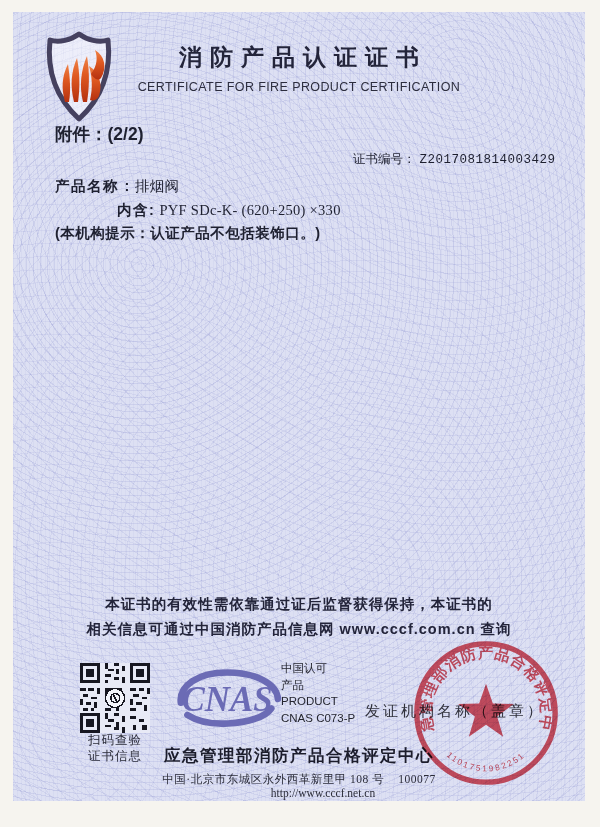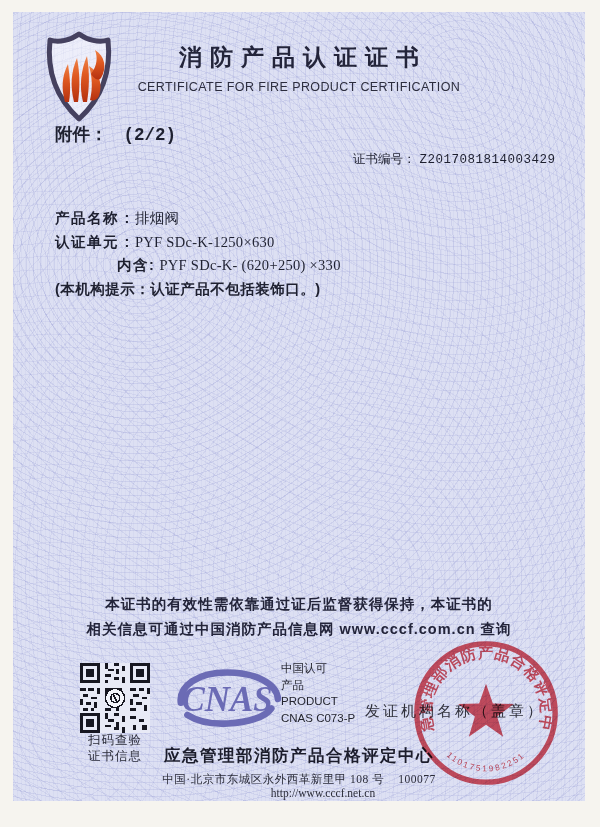--- a/index.html
+++ b/index.html
@@ -32,26 +32,26 @@
     top:30px; font-size:23px; font-weight:bold; letter-spacing:8px;
     text-indent:8px; color:#23243a;
     font-family:"Liberation Serif","DejaVu Serif",serif;
   }
   .title-en {
     top:68px; font-size:12.5px; letter-spacing:.4px; color:#2c2d3e; font-weight:500;
   }
 
   .attachment { left:42px; top:110px; font-size:17.5px; font-weight:bold; }
   .attachment .val {
-    margin-left:16px; font-family:Liberation Mono, monospace; font-weight:bold;
+    margin-left:0; font-family:Liberation Sans, sans-serif; font-weight:bold;
   }
   .certno { left:340px; top:139px; font-size:12.5px; font-family:Liberation Mono, monospace; }
   .certno .val { margin-left:4px; letter-spacing:.5px; }
 
-  .fields { left:42px; top:163px; font-size:14.5px; line-height:23.5px;margin-top:32px; }
+  .fields { left:42px; top:163px; font-size:14.5px; line-height:23.5px; }
   .fields .lbl { font-weight:bold; letter-spacing:1.5px; }
   .fields .val { font-family:"Liberation Serif","DejaVu Serif",serif; letter-spacing:.3px; }
   .fields .indent { padding-left:62px; }
   .fields .note { font-weight:bold; letter-spacing:.5px; }
 
   .maintain { top:580px; font-size:14.5px; font-weight:600; line-height:25px; letter-spacing:1px; color:#23243a; }
 
   .qr-block { left:54px; top:651px; width:96px; text-align:center; }
   .qr-svg { width:70px; height:70px; display:block; margin:0 auto; }
   .qr-caption { font-size:12.5px; line-height:15.5px; color:#2a2b38; letter-spacing:1px; }
@@ -99,24 +99,20 @@
     </div>
 
     <div class="abs certno">
       <span>证书编号：</span><span class="val">Z2017081814003429</span>
     </div>
 
     <div class="abs fields">
       <div>
         <span class="lbl">产品名称 :</span>
         <span class="val">排烟阀</span>
-      </div>
-      <div>
-        <span class="lbl">认证单元 :</span>
-        <span class="val">PYF SDc-K-1250×630</span>
       </div>
       <div class="indent">
         <span class="lbl">内含:</span>
         <span class="val">PYF SDc-K- (620+250) ×330</span>
       </div>
       <div class="note">(本机构提示：认证产品不包括装饰口。)</div>
     </div>
 
     <div class="abs center maintain">
       <div>本证书的有效性需依靠通过证后监督获得保持，本证书的</div>

